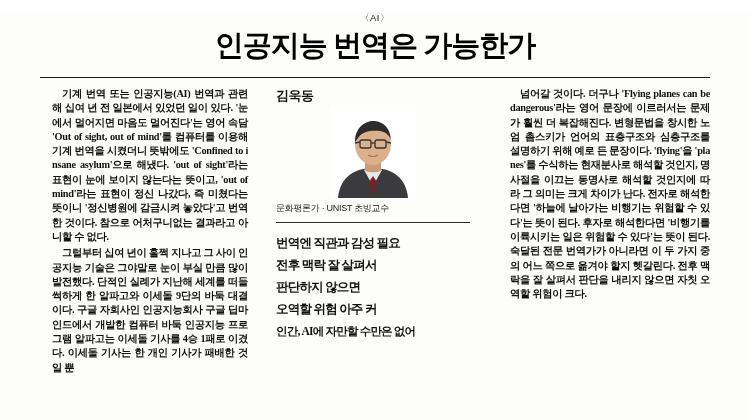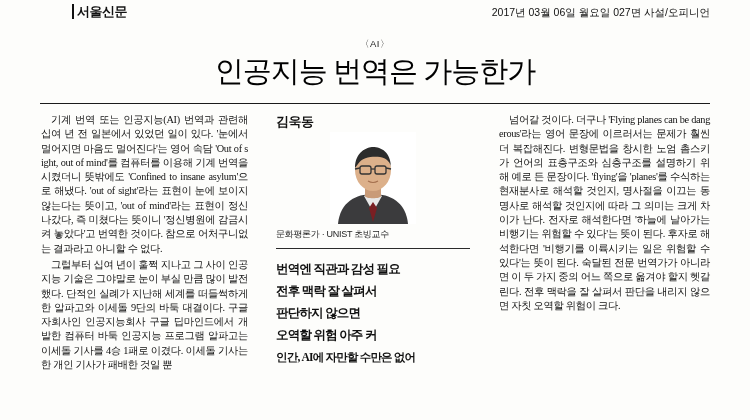--- a/index.html
+++ b/index.html
@@ -57,21 +57,21 @@
     text-align: center;
     font-size: 9.5px;
     color: #222;
     margin-top: 12px;
     font-family: "Liberation Sans", sans-serif;
     letter-spacing: 0.5px;
   }
   .headline {
     text-align: center;
     font-size: 29px;
-    font-weight: normal;
+    font-weight: bold;
     letter-spacing: -1px;
     margin-top: 1px;
     color: #000;
     font-family: "Liberation Serif", serif;
   }
   .rule {
     width: 670px;
     margin: 11px auto 0 auto;
     border-top: 1px solid #1b1b1b;
     height: 0;
@@ -112,22 +112,23 @@
   .body-text {
     font-size: 10.3px;
     line-height: 14.3px;
     text-align: justify;
     text-justify: inter-character;
     color: #111;
     letter-spacing: -0.3px;
     word-break: break-all;
   }
   .body-text p {
-    margin: 0 0 0 1px;
+    margin: 0 0 0 12px;
     text-indent: 10px;
+    font-weight: bold;
   }
   .body-text p + p {
     margin-top: 2px;
   }
   
   .author-box {
     text-align: left;
     margin-bottom: 7px;
   }
   .author-name {
@@ -179,24 +180,20 @@
     font-size: 11.5px !important;
     font-weight: bold;
     letter-spacing: -0.8px;
   }
 </style>
 </head>
 <body>
 
 <div class="page">
 
-  <div class="masthead-row">
-    <div class="masthead">서울신문</div>
-    <div class="dateline">2017년  03월  06일  월요일  027면   사설/오피니언</div>
-  </div>
 
   <div class="kicker">〈AI〉</div>
   <div class="headline">인공지능 번역은 가능한가</div>
   <div class="rule"></div>
 
   <div class="columns">
 
     <div class="col col-1">
       <div class="body-text">
         <p>기계 번역 또는 인공지능(AI) 번역과 관련해 십여 년 전 일본에서 있었던 일이 있다. '눈에서 멀어지면 마음도 멀어진다'는 영어 속담 'Out of sight, out of mind'를 컴퓨터를 이용해 기계 번역을 시켰더니 뜻밖에도 'Confined to insane asylum'으로 해냈다. 'out of sight'라는 표현이 눈에 보이지 않는다는 뜻이고, 'out of mind'라는 표현이 정신 나갔다, 즉 미쳤다는 뜻이니 '정신병원에 감금시켜 놓았다'고 번역한 것이다. 참으로 어처구니없는 결과라고 아니할 수 없다.</p>

